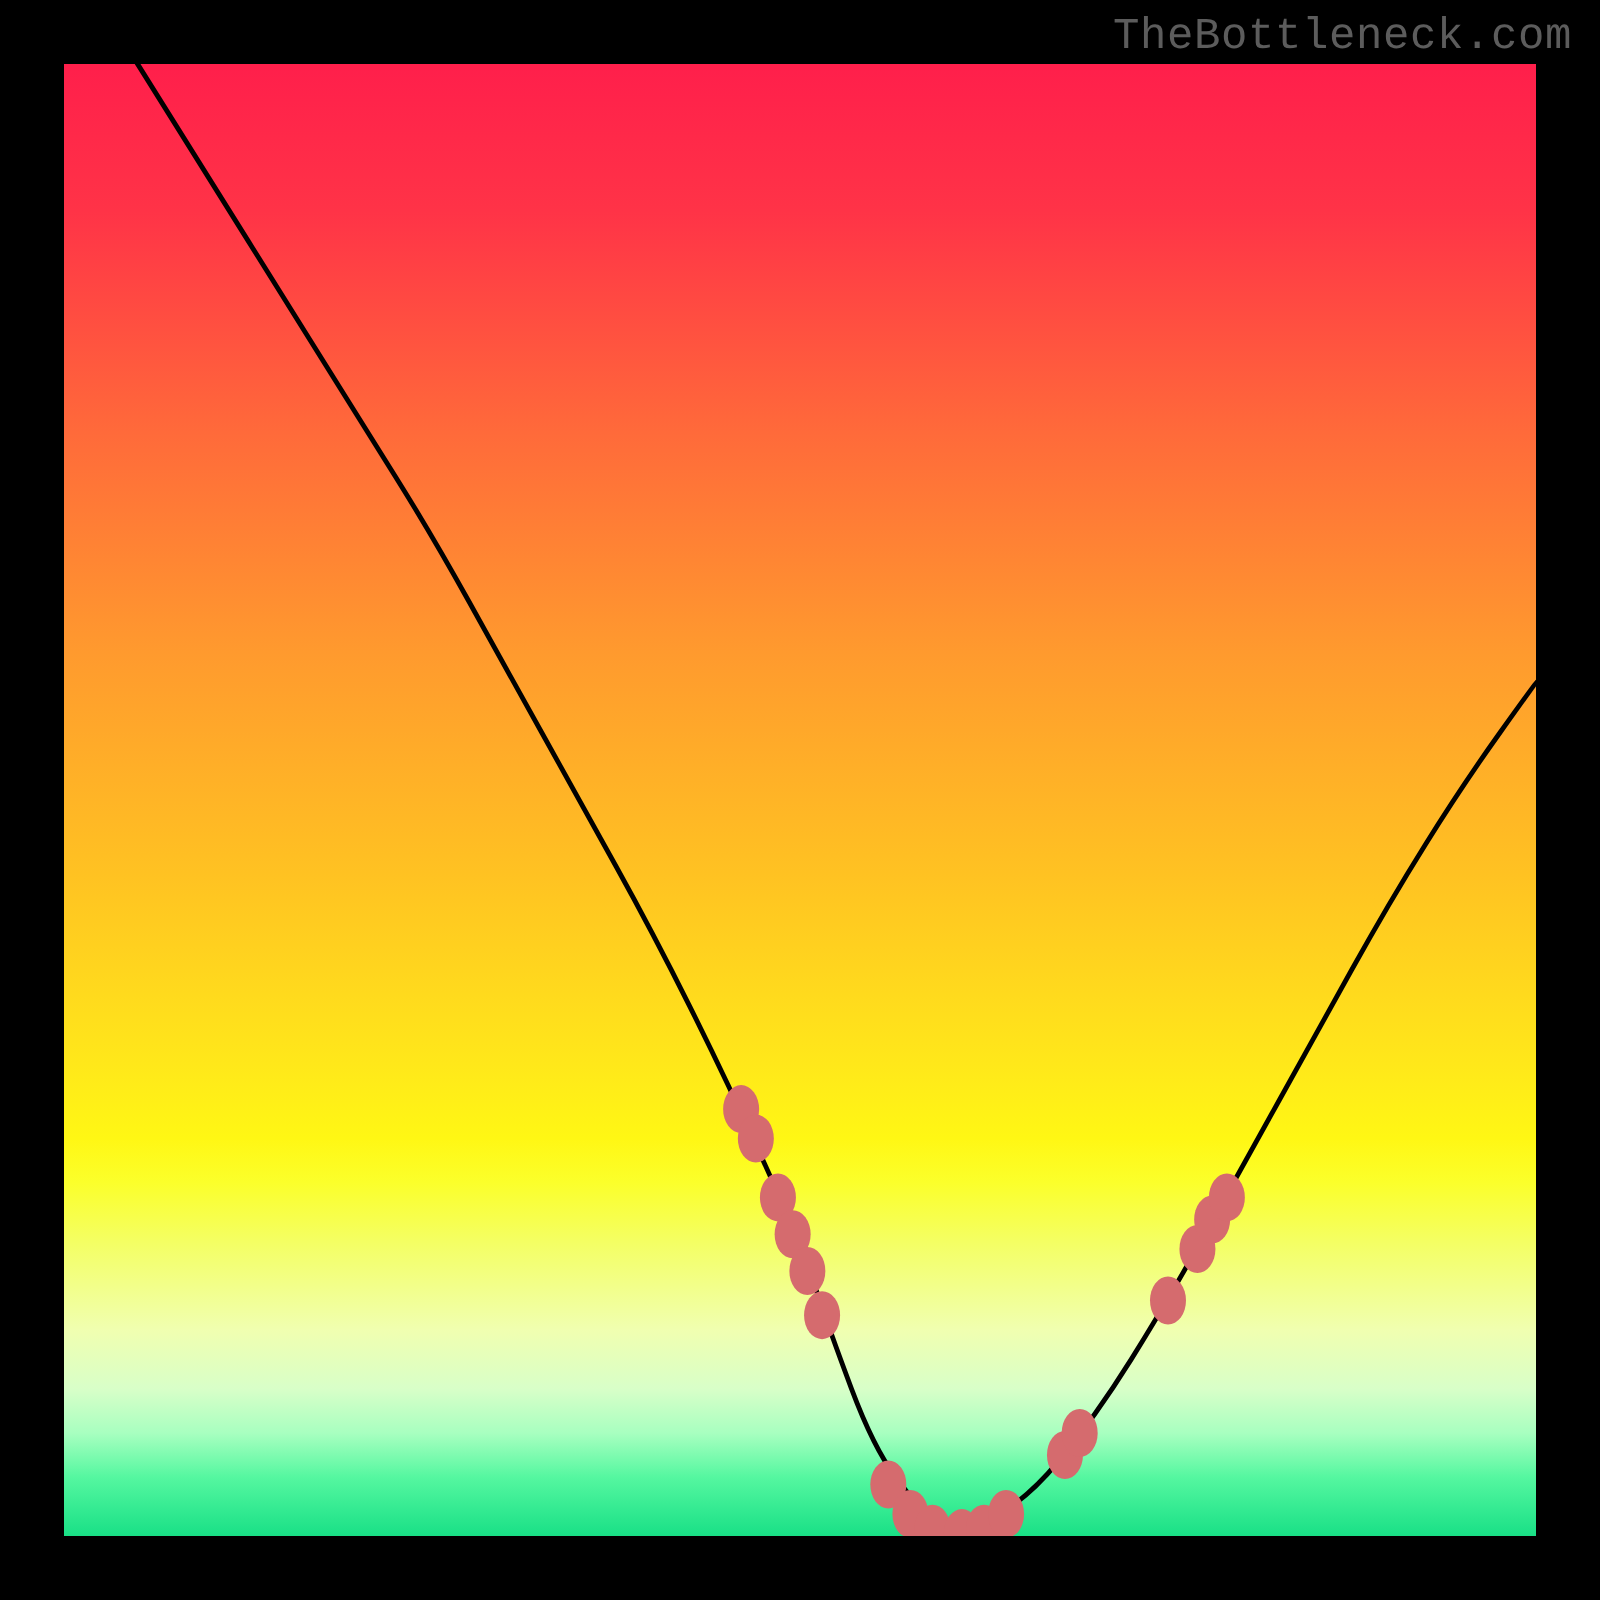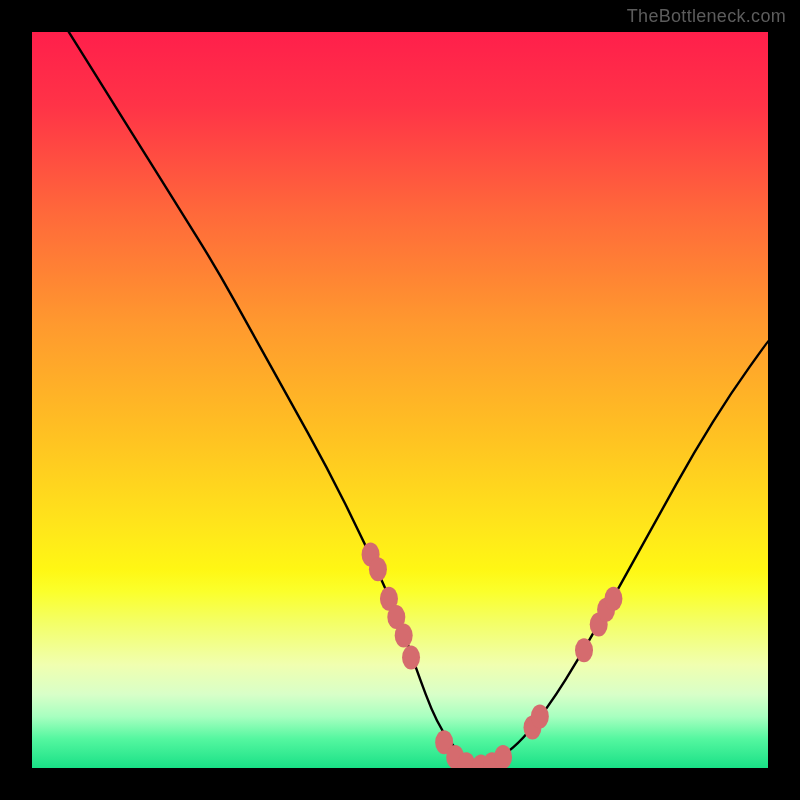--- a/index.html
+++ b/index.html
@@ -15,24 +15,25 @@
     position: relative;
     width: 800px;
     height: 800px;
     background: #000;
   }
   .watermark {
     position: absolute;
     top: 6px;
     right: 14px;
     color: #5c5c5c;
-    font-size: 18px;
+    font-size: 22px;
     font-weight: 500;
     letter-spacing: 0.3px;
     z-index: 20;
+    font-family: Liberation Mono, monospace;
   }
   svg {
     position: absolute;
     top: 0;
     left: 0;
   }
 </style>
 </head>
 <body>
 

